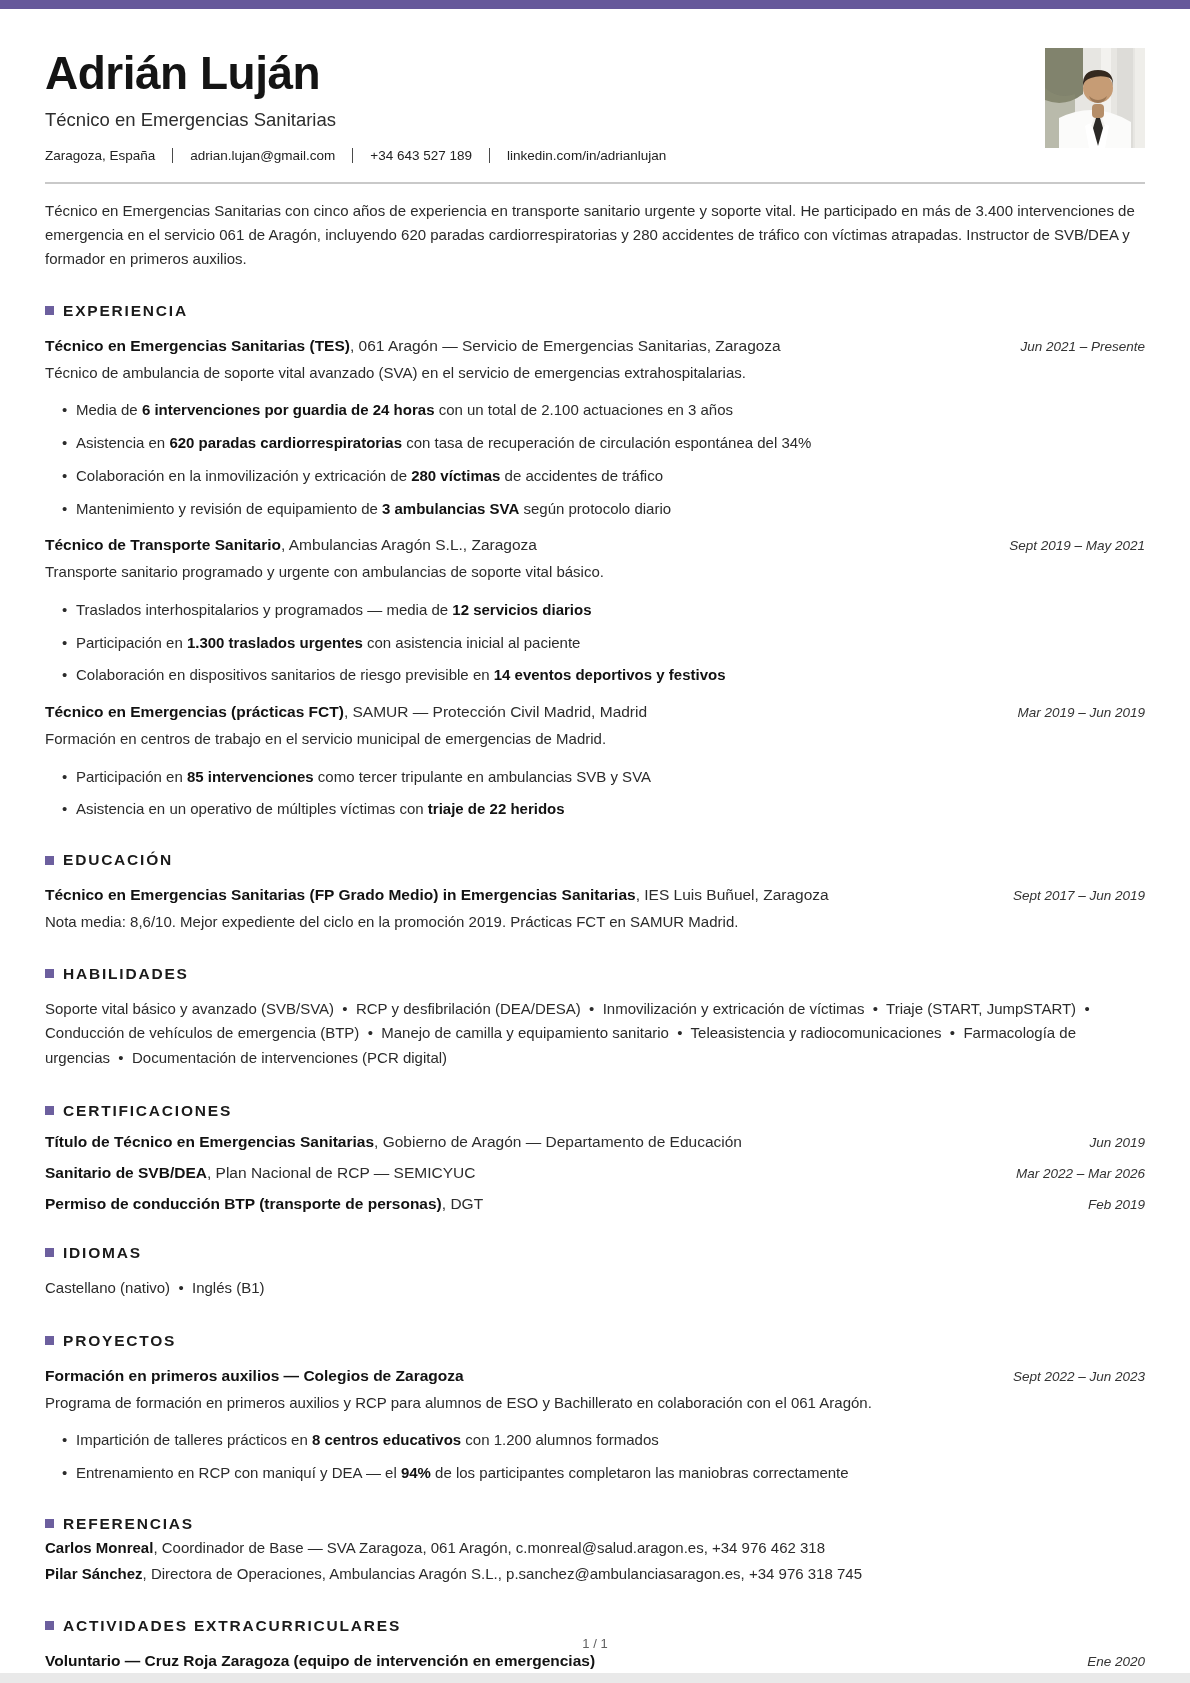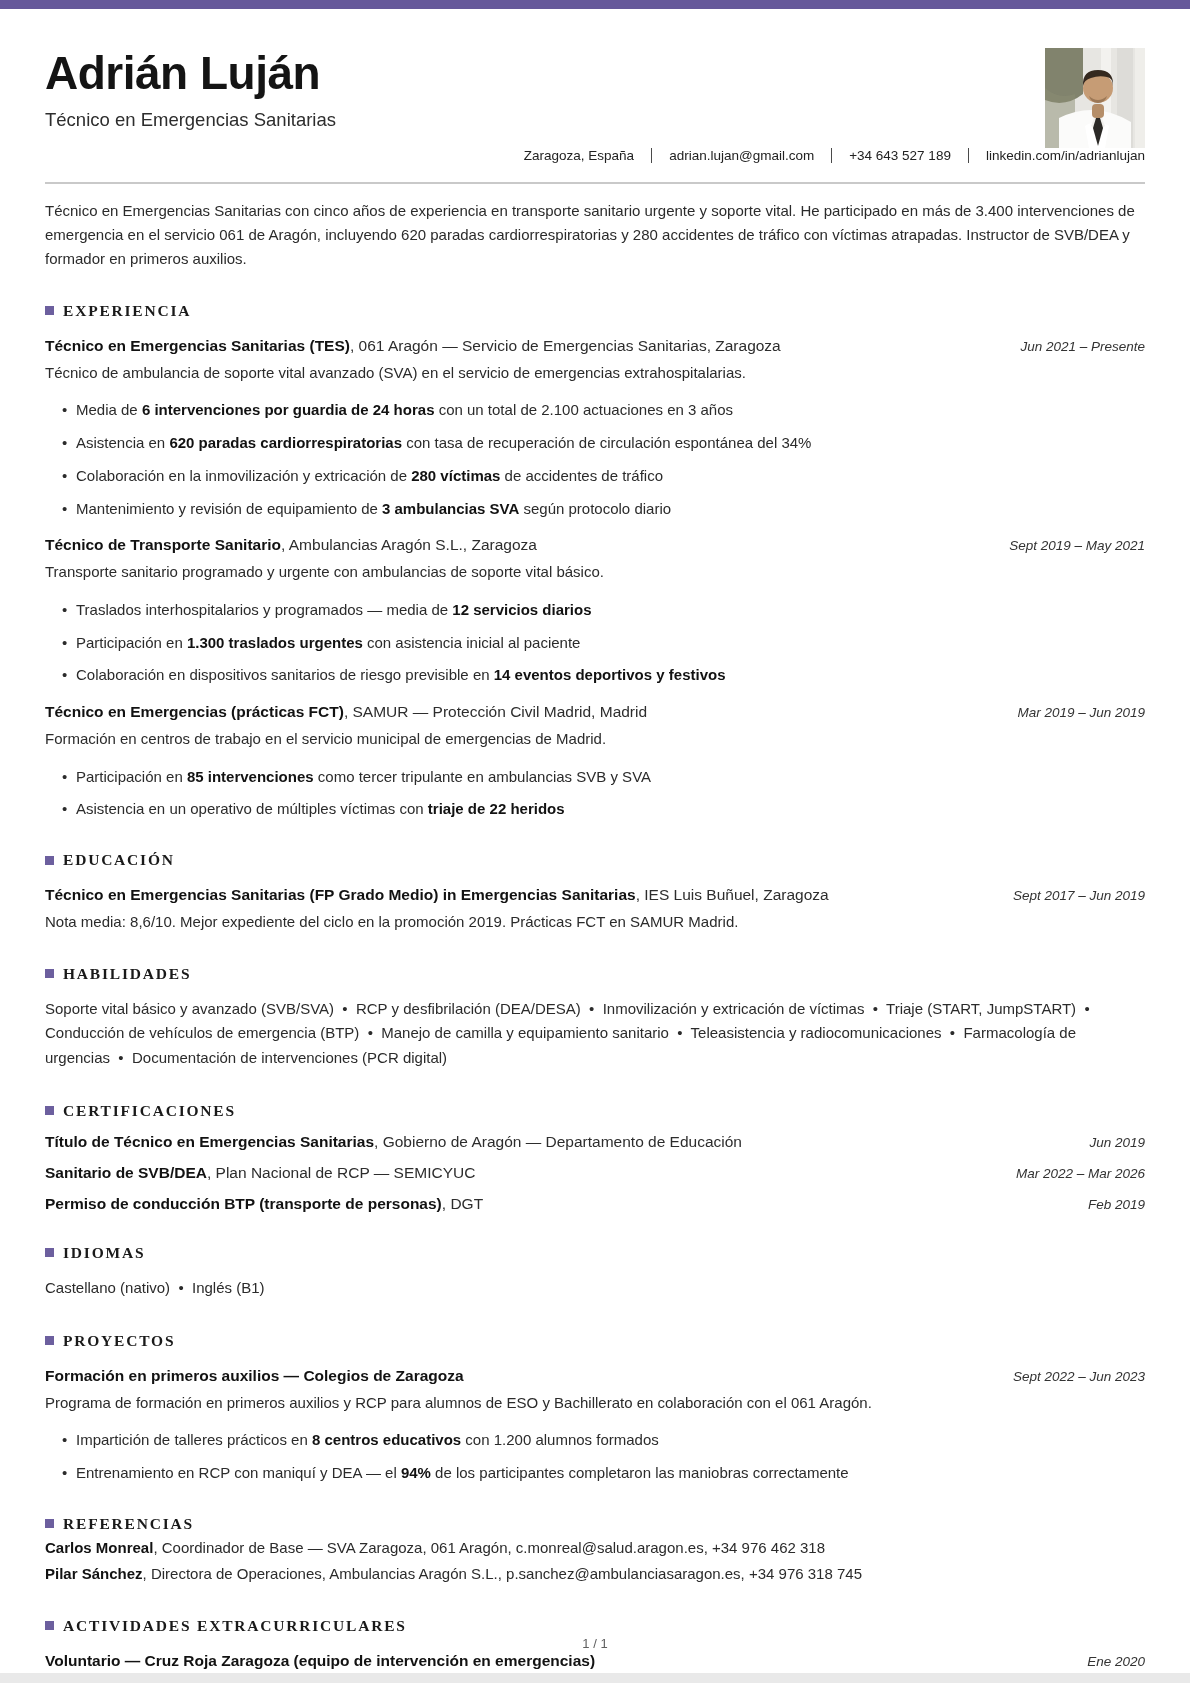--- a/index.html
+++ b/index.html
@@ -35,21 +35,20 @@
     margin-top: 9px;
     font-size: 18.5px;
     color: #2d2d2d;
   }
   .contact-row {
     margin-top: 17px;
     font-size: 13.5px;
     color: #222222;
     display: flex;
     align-items: center;
-    justify-content: flex-end;
   }
   .contact-sep {
     display: inline-block;
     width: 1px;
     height: 15px;
     background: #4a4a4a;
     margin: 0 17px;
   }
   .photo {
     position: absolute;
@@ -74,21 +73,20 @@
   }
   
   .section-heading {
     display: flex;
     align-items: center;
     margin-top: 31px;
     font-size: 15.5px;
     font-weight: bold;
     letter-spacing: 1.8px;
     color: #1a1a1a;
-    font-family: Liberation Serif, serif;
   }
   .section-heading .sq {
     width: 9px;
     height: 9px;
     background: #6c5f9e;
     margin-right: 9px;
     flex: 0 0 auto;
   }
   .entry-head {
     display: flex;

